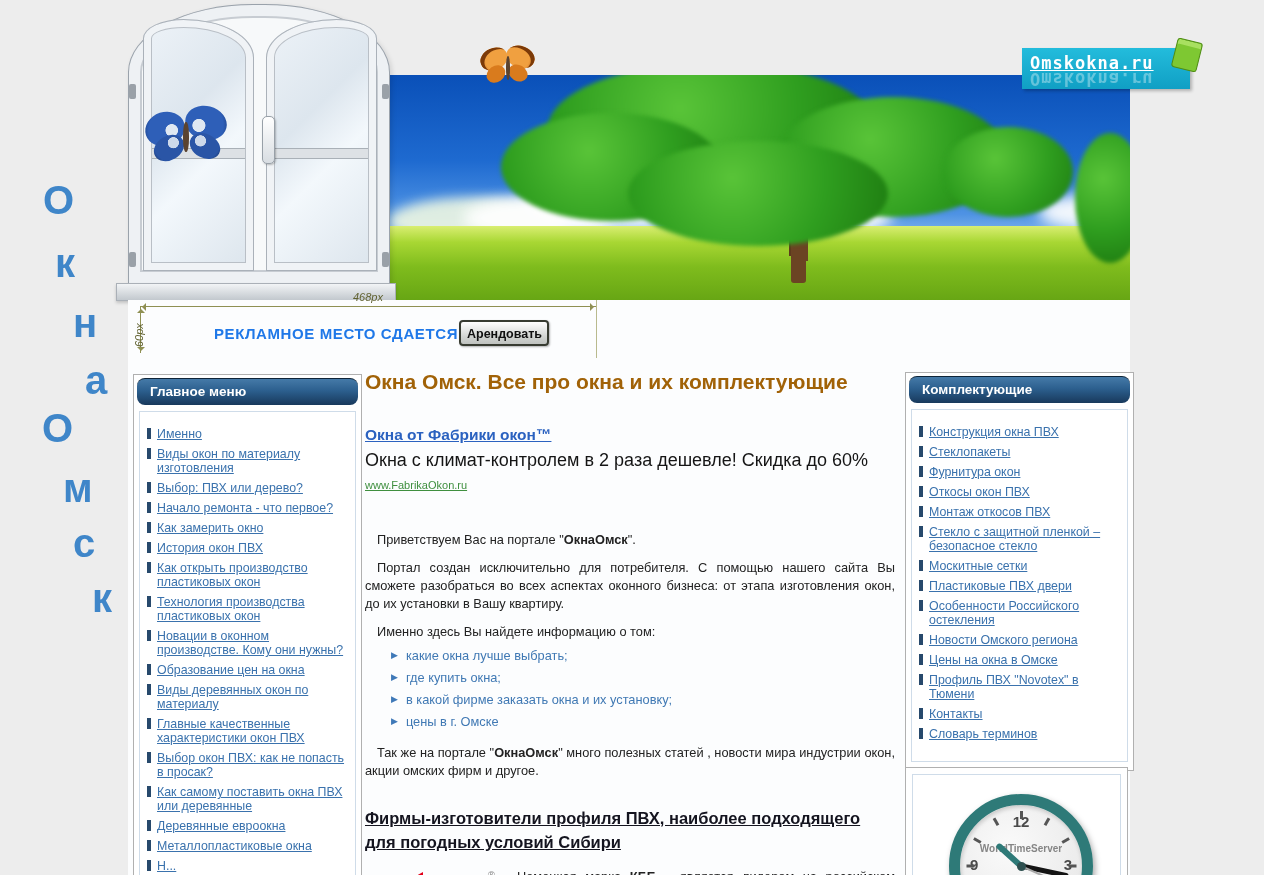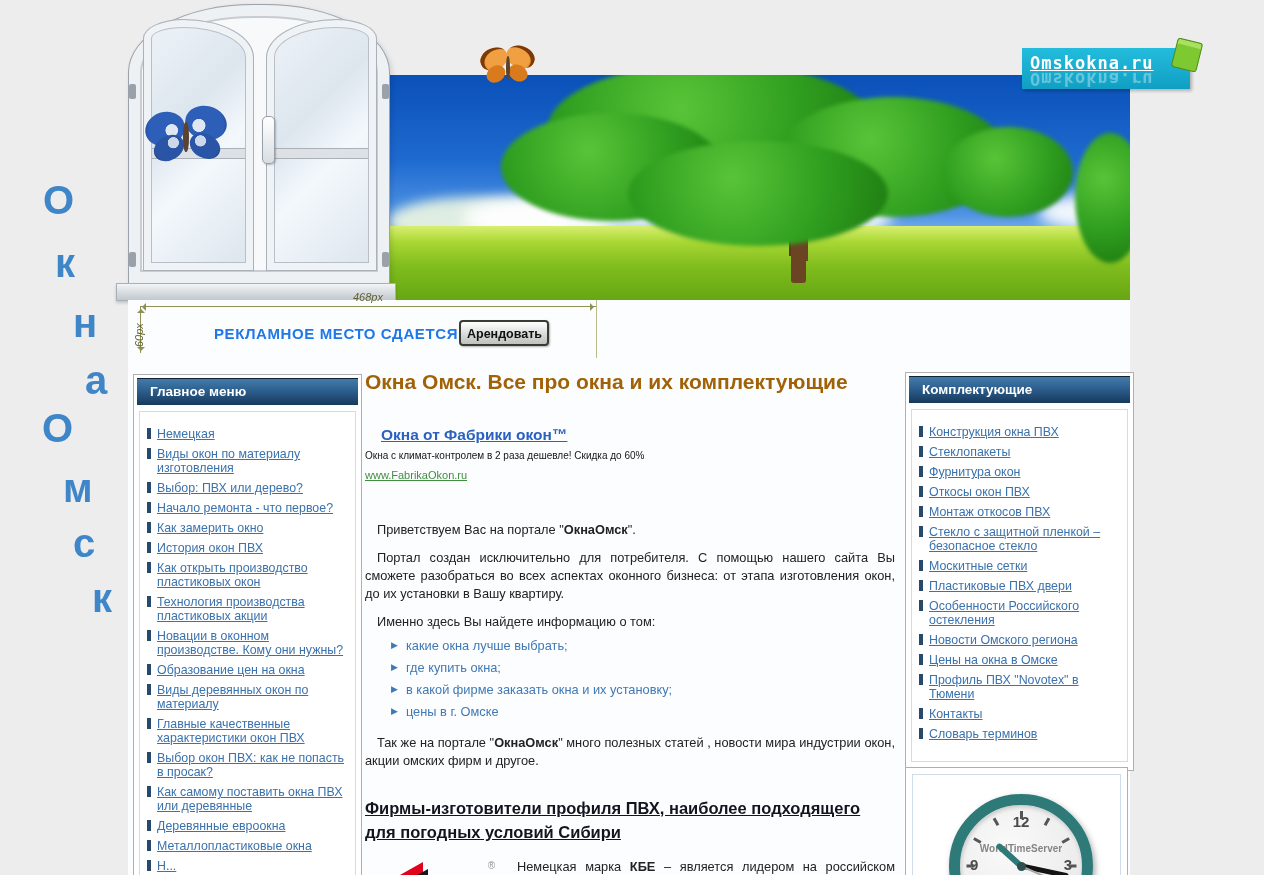--- a/index.html
+++ b/index.html
@@ -85,34 +85,34 @@
   #banner-text{left:214px;top:325px;font-size:15px;font-weight:bold;letter-spacing:.6px;color:#1f78e8;}
   #rent-btn{left:459px;top:320px;width:90px;height:26px;border-radius:4px;cursor:pointer;
             border:2px solid #373b31;background:linear-gradient(#ffffff,#cfd2cf 70%,#bfc2bf);
             font-size:12.5px;font-weight:bold;color:#101010;text-align:center;line-height:23px;
             box-shadow:1px 1px 2px rgba(0,0,0,.3);font-family:"Liberation Sans",sans-serif;}
 
   
   .sidebox{position:absolute;width:221px;background:#fff;border:1px solid #b0b0b0;padding:3px 3px 8px;}
   .sidehead{height:26px;background:linear-gradient(180deg,#457aa8 0%,#2c5f8e 45%,#18395c 100%);
             border-top:1px solid #0e2438;color:#fff;font-size:13.5px;font-weight:bold;
-            line-height:26px;padding-left:13px;}
+            line-height:26px;padding-left:13px;border-radius:8px;}
   .sidelist{margin:6px 2px 0;border:1px solid #cfdce9;padding:15px 5px 14px 7px;list-style:none;}
   .menu-item{display:flex;align-items:flex-start;margin:0 0 6px;}
   .bullet{flex:0 0 4px;width:4px;height:11px;background:#27496c;margin:1px 6px 0 0;}
   .menu-link{color:#3a72ad;font-size:12.4px;line-height:14px;text-decoration:underline;cursor:pointer;}
   #leftmenu{left:133px;top:374px;height:520px;}
   #rightmenu{left:905px;top:372px;}
 
   
   #main{left:365px;top:370px;width:530px;color:#222;}
   #h1{font-size:21px;font-weight:bold;color:#a16207;margin:0 0 32px;}
   #adblock{margin:0 0 38px;cursor:pointer;}
-  #ad-title{font-size:15.5px;font-weight:bold;color:#2b62c0;text-decoration:underline;margin:0 16px 6px;}
-  #ad-desc{font-size:10px;color:#151515;margin:0 0 4px;}
+  #ad-title{font-size:15.5px;font-weight:bold;color:#2b62c0;text-decoration:underline;margin:0 0 6px;}
+  #ad-desc{font-size:18px;color:#151515;margin:0 0 4px;}
   #ad-url{font-size:11px;color:#3f8f3f;text-decoration:underline;}
   .para{font-size:12.8px;line-height:18px;margin:0 0 10px;text-align:justify;text-indent:12px;}
   #p3{margin-bottom:6px;}
   .cb{display:flex;margin:7px 0 0 26px;}
   .cb .arrow{color:#3f79b8;font-size:9px;line-height:15px;margin-right:8px;}
   .cb .cbt{color:#4079b4;font-size:12.8px;line-height:15px;cursor:pointer;}
   #p4{margin-top:15px;}
   #h2{font-size:16.5px;line-height:24px;font-weight:bold;color:#14141f;margin:26px 0 14px;text-decoration:underline;}
   #kbe-logo{float:left;width:118px;height:52px;position:relative;margin:4px 10px 0 12px;}
   .chev{position:absolute;clip-path:polygon(100% 0,100% 26%,36% 50%,100% 74%,100% 100%,0 50%);}
@@ -220,21 +220,21 @@
   <div class="abs" id="meas-r"></div>
 
   <div class="abs" id="banner-text">РЕКЛАМНОЕ МЕСТО СДАЕТСЯ</div>
   <button class="abs" id="rent-btn">Арендовать</button>
 
   <div class="sidebox" id="leftmenu">
     <div class="sidehead">Главное меню</div>
     <ul class="sidelist" id="leftlist">
         <li class="menu-item">
           <span class="bullet"></span>
-          <a class="menu-link">Немецкая</a>
+          <a class="menu-link">Именно</a>
         </li>
         <li class="menu-item">
           <span class="bullet"></span>
           <a class="menu-link">Виды окон по материалу изготовления</a>
         </li>
         <li class="menu-item">
           <span class="bullet"></span>
           <a class="menu-link">Выбор: ПВХ или дерево?</a>
         </li>
         <li class="menu-item">
@@ -248,21 +248,21 @@
         <li class="menu-item">
           <span class="bullet"></span>
           <a class="menu-link">История окон ПВХ</a>
         </li>
         <li class="menu-item">
           <span class="bullet"></span>
           <a class="menu-link">Как открыть производство пластиковых окон</a>
         </li>
         <li class="menu-item">
           <span class="bullet"></span>
-          <a class="menu-link">Технология производства пластиковых акции</a>
+          <a class="menu-link">Технология производства пластиковых окон</a>
         </li>
         <li class="menu-item">
           <span class="bullet"></span>
           <a class="menu-link">Новации в оконном производстве. Кому они нужны?</a>
         </li>
         <li class="menu-item">
           <span class="bullet"></span>
           <a class="menu-link">Образование цен на окна</a>
         </li>
         <li class="menu-item">

